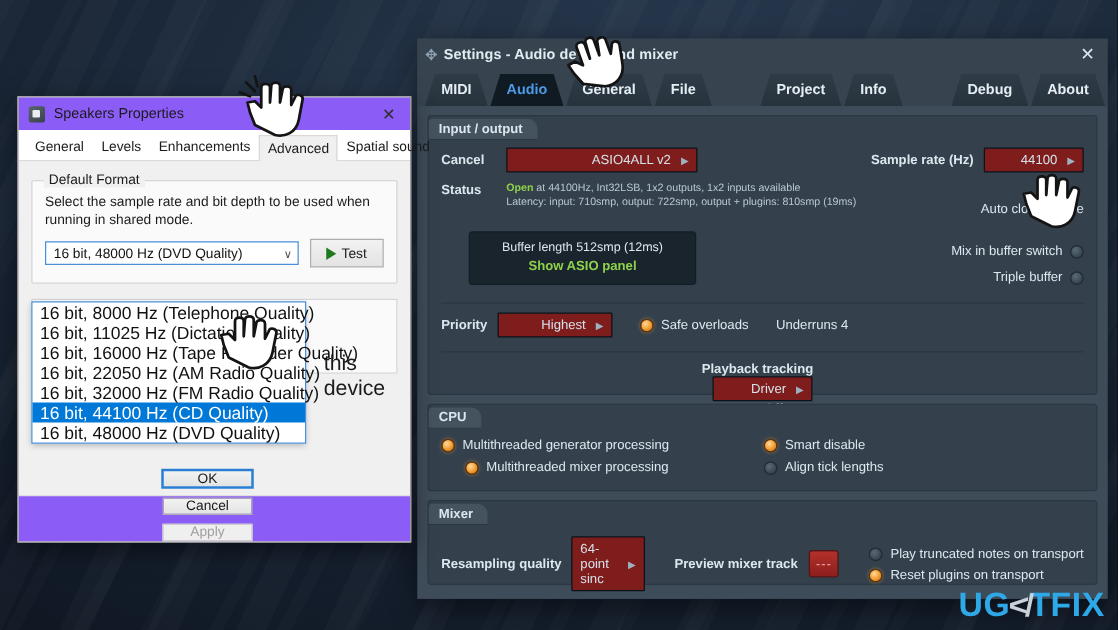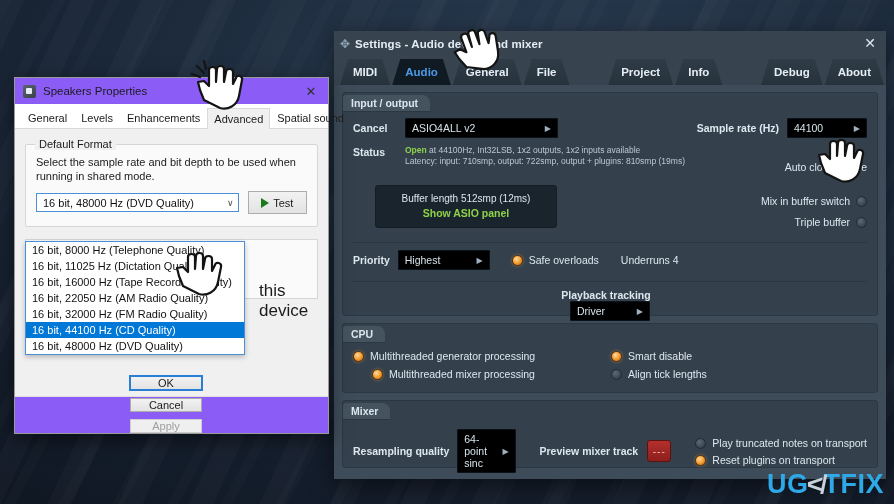--- a/index.html
+++ b/index.html
@@ -160,28 +160,28 @@
     font-weight: bold;
     white-space: nowrap;
   }
   .lbl-reg {
     color: #dde7ee;
     font-size: 10.5px;
     white-space: nowrap;
   }
 
   .field {
-    background: #000000;
+    background: #7f1d1d;
     border: 1px solid #0b1219;
     color: #d6e2ea;
     font-size: 10.5px;
     padding: 3px 6px;
     display: flex;
     align-items: center;
-    justify-content: space-between;
+    justify-content: flex-end;
     cursor: pointer;
     border-radius: 1px;
   }
   .field .arrow { color: #9fb1c0; font-size: 8px; margin-left: 8px; }
 
   .status-green { color: #8ed24a; font-weight: bold; }
   .status-text {
     color: #b9c8d4;
     font-size: 8.5px;
     line-height: 11px;
@@ -406,21 +406,21 @@
     position: absolute;
     left: 10px;
     top: 112px;
     width: 218px;
     background: #ffffff;
     border: 1px solid #4a90d9;
     z-index: 40;
     box-shadow: 0 2px 5px rgba(0,0,0,0.25);
   }
   .dd-item {
-    font-size: 11px;
+    font-size: 14px;
     color: #111;
     padding: 1px 6px;
     height: 14px;
     line-height: 14px;
     white-space: nowrap;
     cursor: pointer;
   }
   .dd-item.selected {
     background: #0078d7;
     color: #ffffff;

